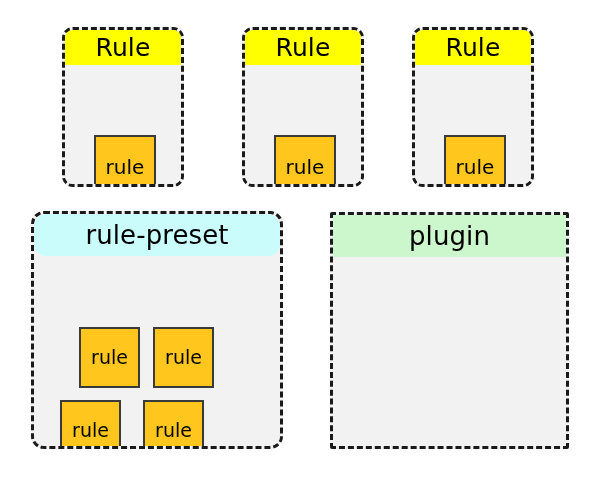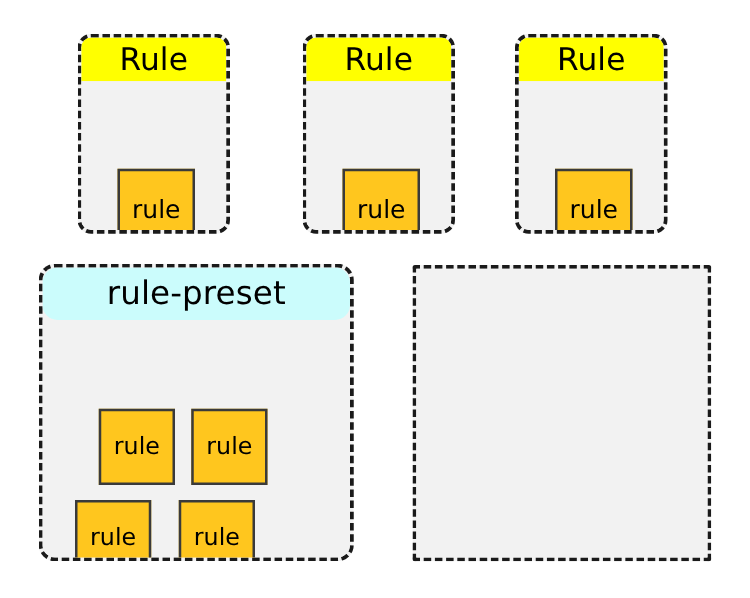--- a/index.html
+++ b/index.html
@@ -185,15 +185,16 @@
     <div class="pkg-head">rule-preset</div>
     <div class="pkg-body">
       <div class="rule-box" id="preset-rule-1">rule</div>
       <div class="rule-box" id="preset-rule-2">rule</div>
       <div class="rule-box" id="preset-rule-3">rule</div>
       <div class="rule-box" id="preset-rule-4">rule</div>
     </div>
   </div>
 
   <div class="pkg" id="plugin-pkg">
+    <div class="pkg-head">plugin</div>
   </div>
 
 </div>
 
 </body></html>

